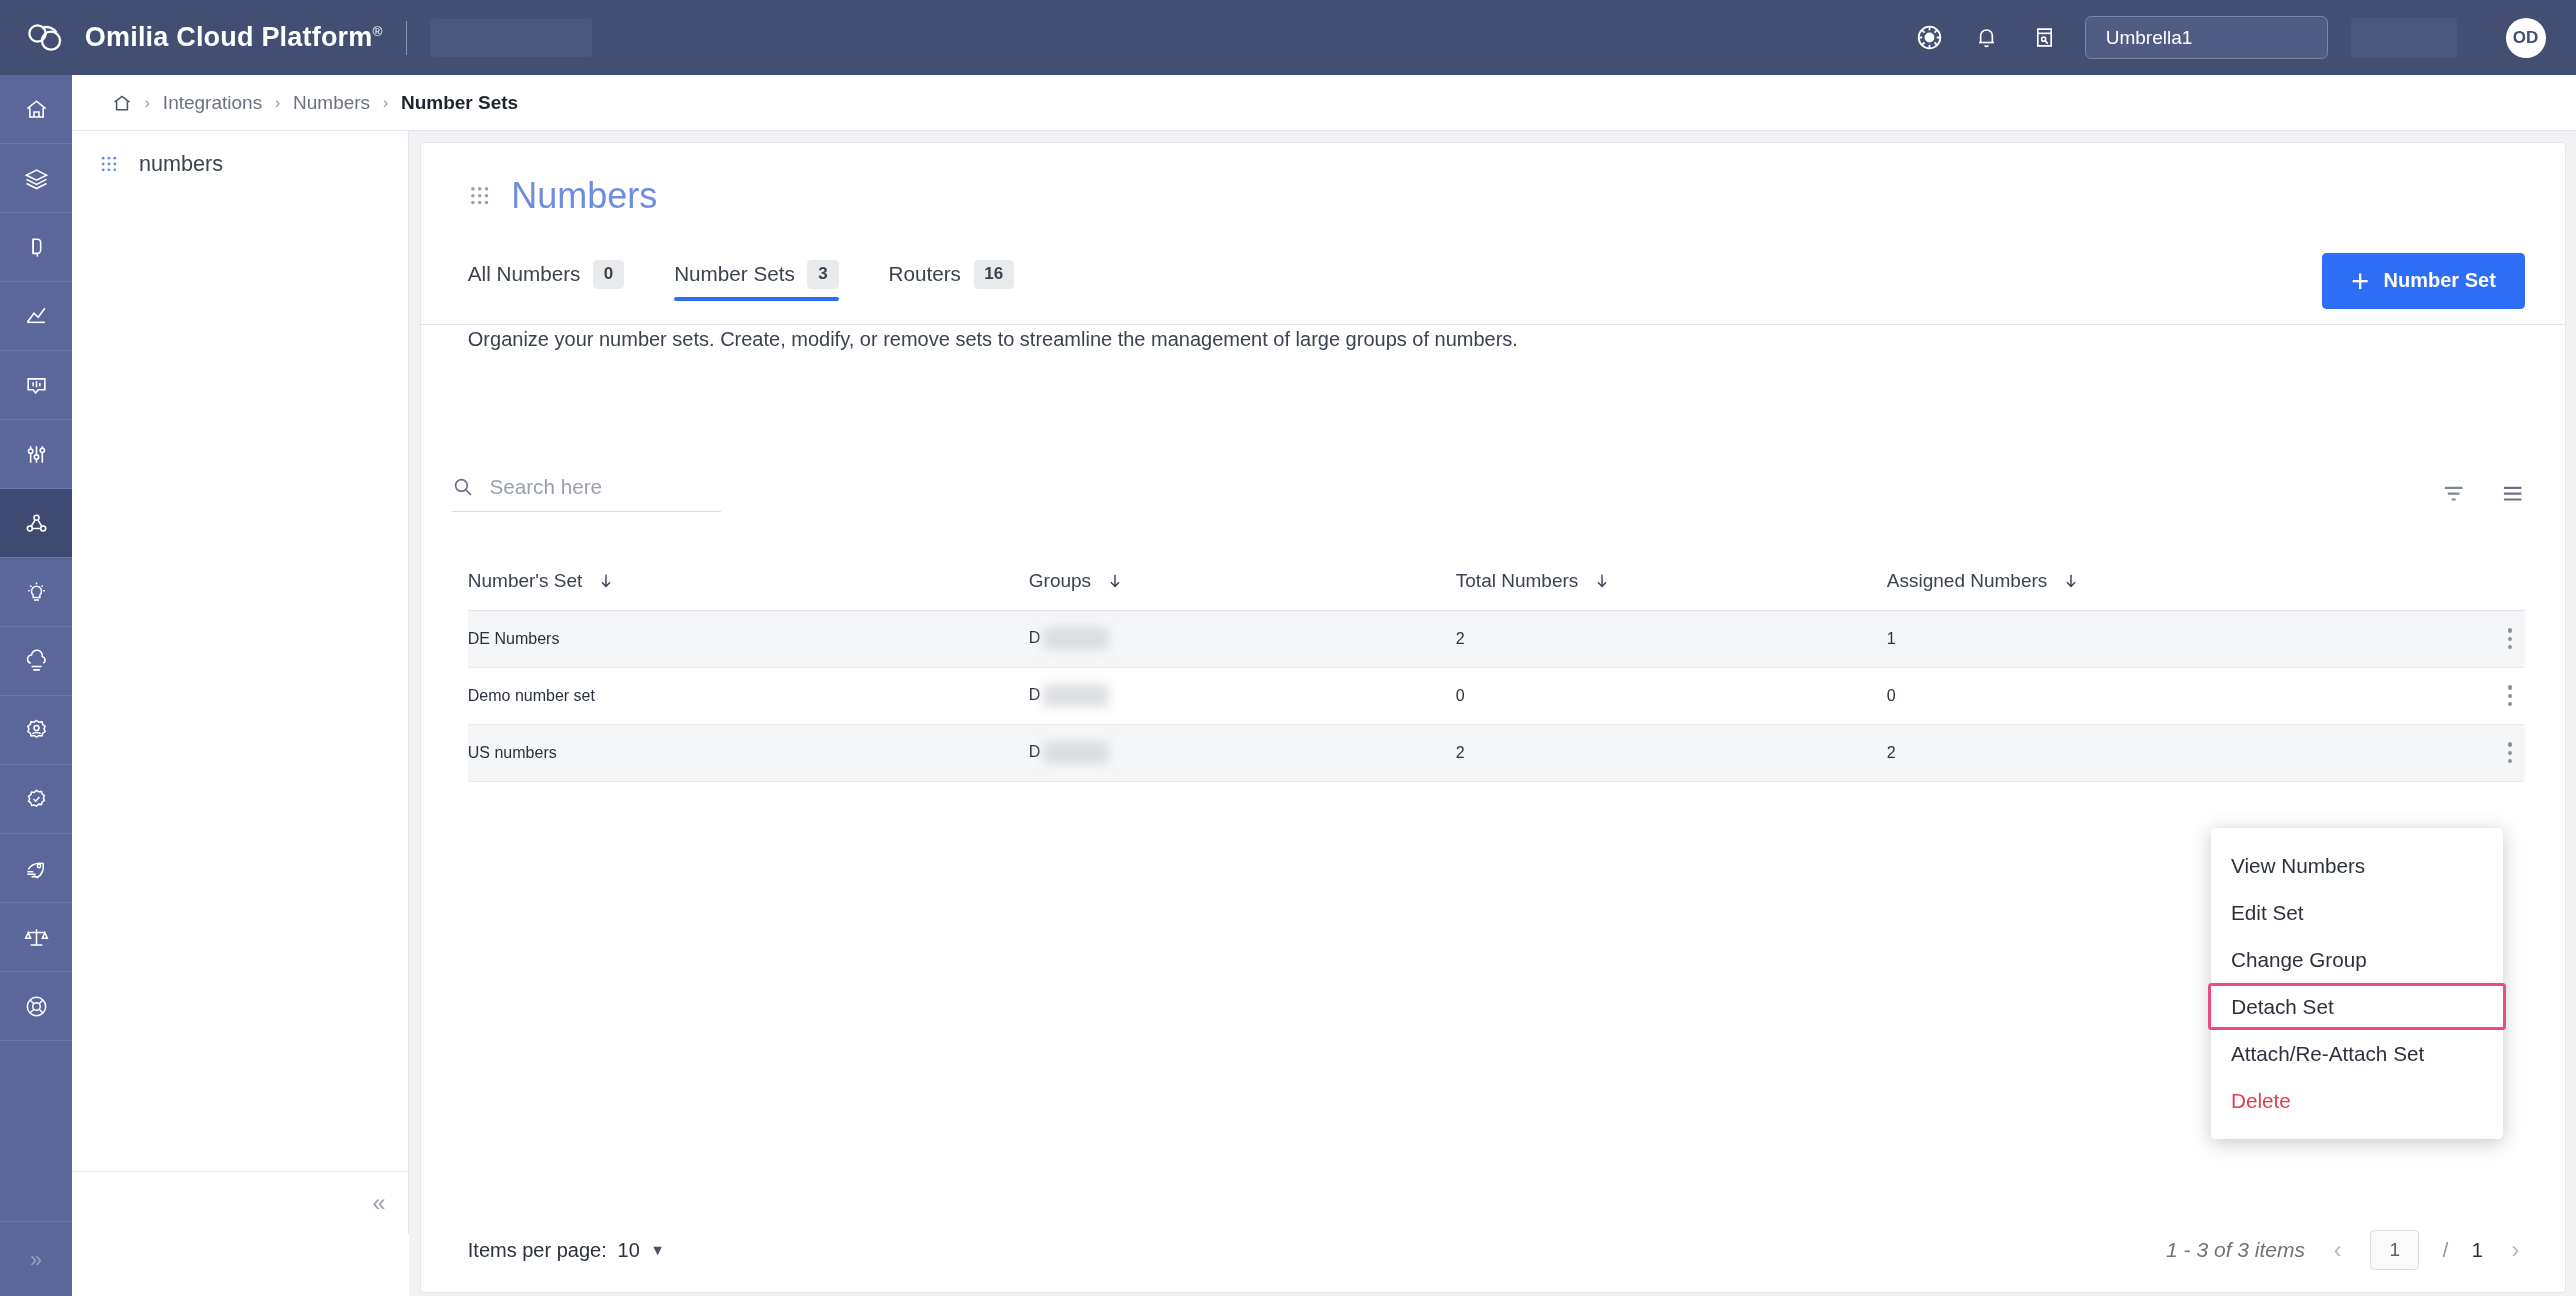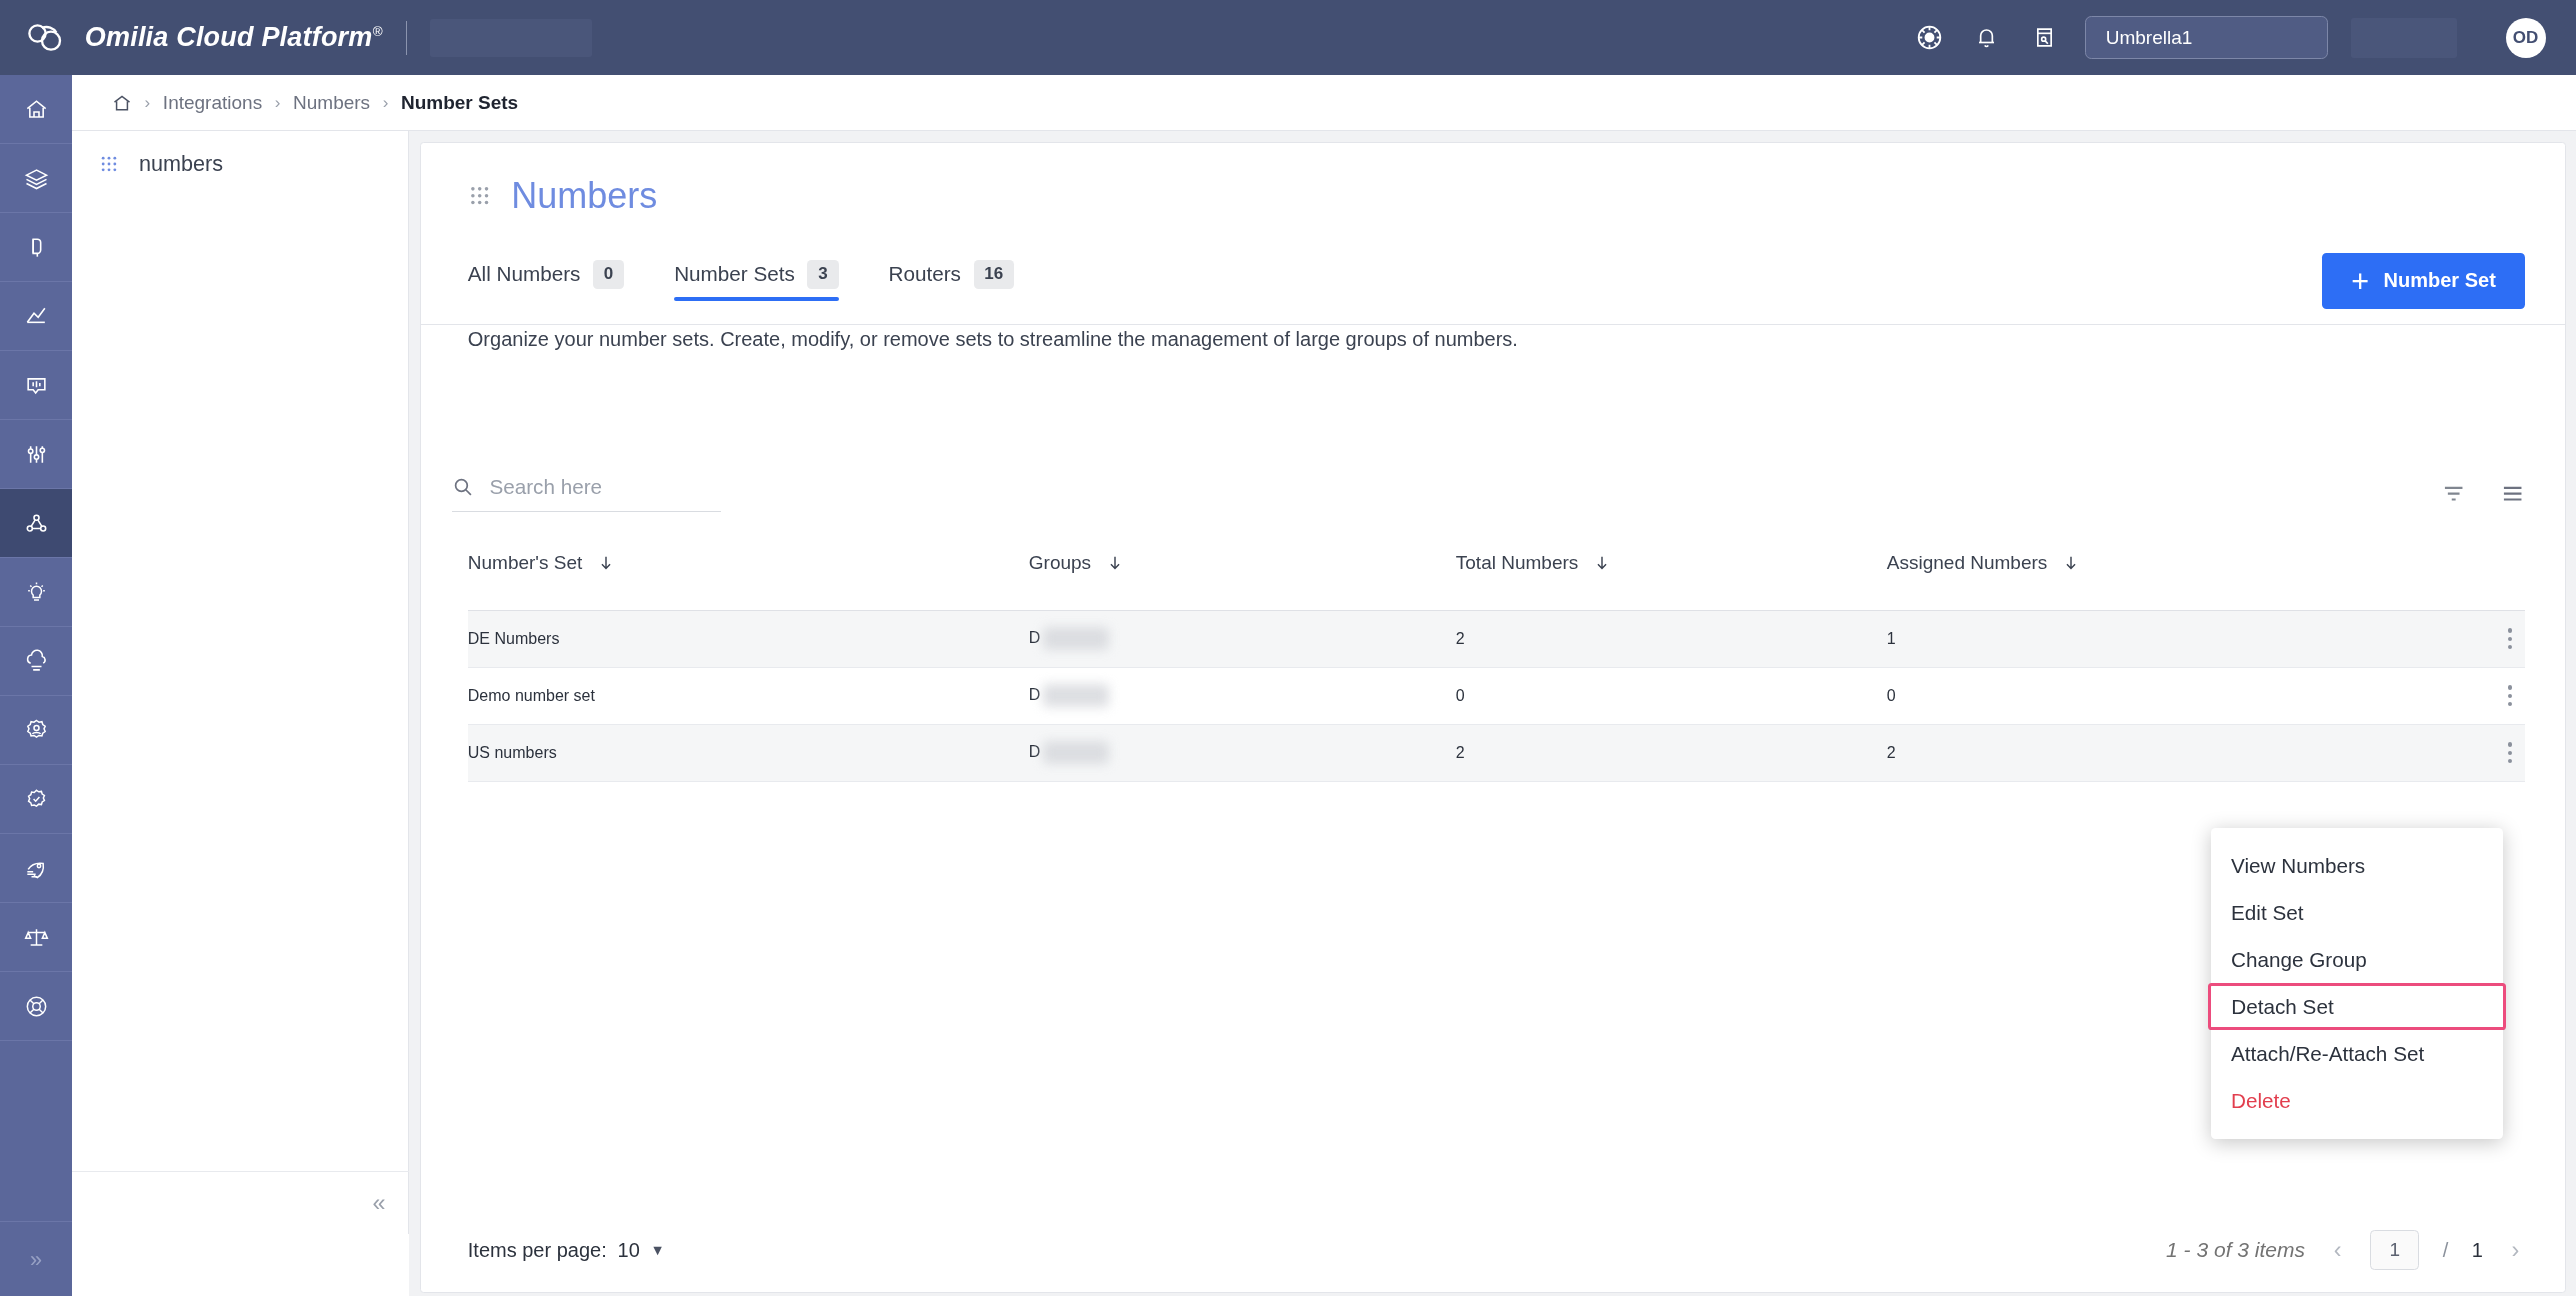--- a/index.html
+++ b/index.html
@@ -7,21 +7,21 @@
     width: 2576px; height: 1297px;
     font-family: "Liberation Sans", sans-serif;
     background: #ffffff; overflow: hidden;
   }
 
   
   .topbar {
     position: absolute; top: 0; left: 0; width: 2576px; height: 75px;
     background: #434f72; display: flex; align-items: center;
   }
-  .brand { display: flex; align-items: center; padding-left: 23.4px; font-style: italic; }
+  .brand { display: flex; align-items: center; padding-left: 23.4px; }
   .brand-logo { width: 47px; height: 36px; margin-right: 14.4px; }
   .brand-name {
     color: #ffffff; font-size: 27px; font-weight: bold; letter-spacing: 0.2px;
     white-space: nowrap;
   }
   .brand-name sup { font-size: 13.5px; vertical-align: super; font-weight: normal; }
   .brand-sep { width: 0.9px; height: 34px; background: #8b94ae; margin: 0 23.4px; }
   .brand-ghost { width: 162px; height: 38px; background: #4a567a; border-radius: 2.7px; }
 
   .topbar-right {
@@ -134,21 +134,21 @@
   .search-input {
     border: none; outline: none; font-size: 20.7px; color: #3b4250;
     font-family: "Liberation Sans", sans-serif; background: transparent; width: 207px;
   }
   .search-input::placeholder { color: #9aa0ab; }
   .row-tools { margin-left: auto; display: flex; align-items: center; gap: 36px; }
 
   
   .table { position: absolute; top: 409px; left: 47px; right: 40px; }
   .thead {
-    display: flex; align-items: flex-start; height: 59px;
+    display: flex; align-items: center; height: 59px;
     border-bottom: 0.9px solid #dfe1e6;
   }
   .th { display: flex; align-items: center; gap: 14.4px; font-size: 19px; color: #3b4250; }
   .c1 { width: 561px; }
   .c2 { width: 427px; }
   .c3 { width: 431px; text-align: left; }
   .c4 { width: 431px; }
   .c5 { flex: 1; display: flex; justify-content: flex-end; padding-right: 12.6px; }
 
   .trow {

